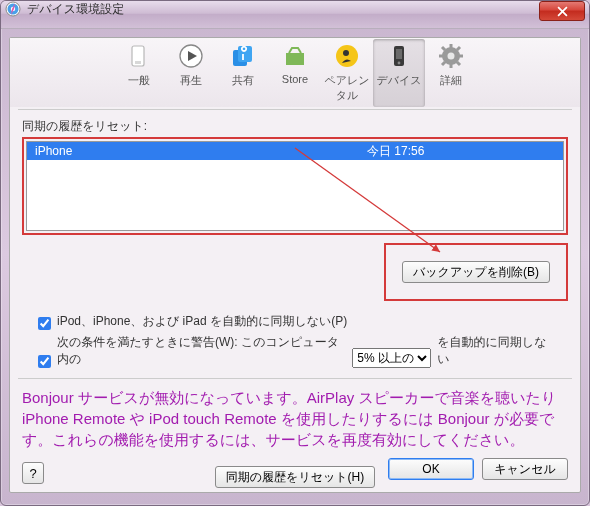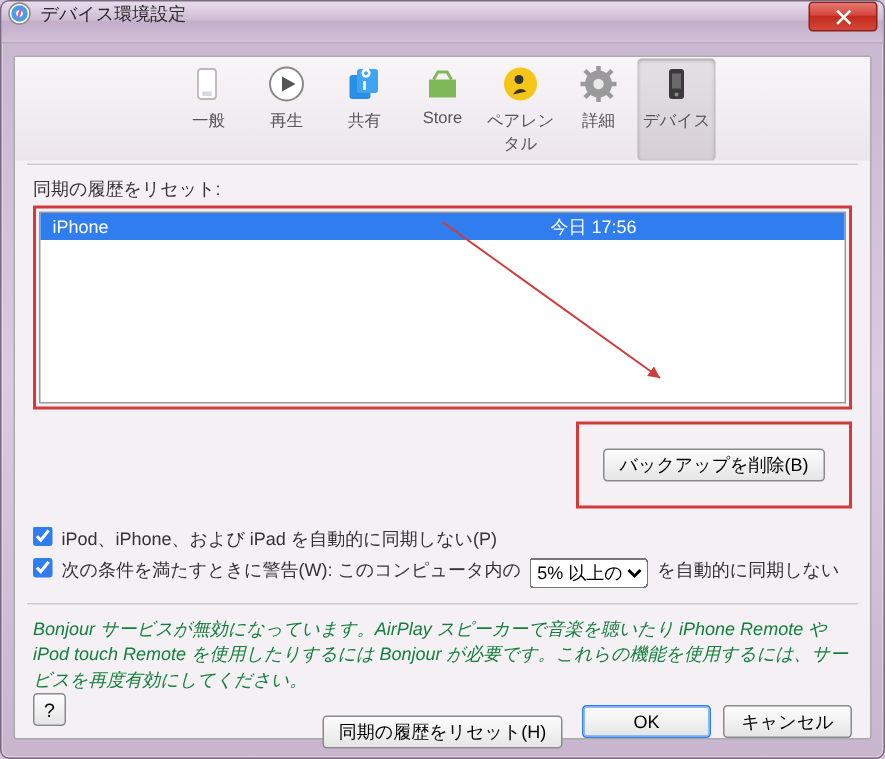--- a/index.html
+++ b/index.html
@@ -79,21 +79,21 @@
   padding: 0 12px;
 }
 .label { font-size: 12px; color: #333; margin-bottom: 2px; }
 .listbox-outer {
   border: 2px solid #d43a3a;
   padding: 2px;
 }
 .listbox {
   border: 1px solid #999;
   background: #fff;
-  height: 128px;
+  height: 90px;
   position: relative;
 }
 .listrow {
   display: flex;
   background: #2f7def;
   color: #fff;
   height: 18px;
   align-items: center;
   font-size: 12px;
 }
@@ -106,31 +106,31 @@
   padding: 2px 10px;
   font-size: 12px;
   cursor: pointer;
   height: 22px;
   display:inline-flex;align-items:center;justify-content:center;
 }
 .btn.primary { border: 1px solid #2f7def; box-shadow: 0 0 0 1px #8dbaf5 inset; }
 .btn.disabled { color: #999; border-color: #bbb; background: #f1f1f1; }
 .delete-row { text-align: right; margin: 8px 12px 12px 12px; position: relative; }
 .delete-btn-wrap { display:inline-block; border: 2px solid #d43a3a; padding: 16px; }
-.checkrow { display: flex; align-items: flex-start; gap: 6px; margin: 4px 0; font-size: 12px; color: #333;}
+.checkrow { display: flex; align-items: flex-end; gap: 6px; margin: 4px 16px; font-size: 12px; color: #333;}
 .checkrow input[type=checkbox] { accent-color: #2f7def; }
 select {
   font-size: 12px;
   height: 20px;
 }
 .disabled-text { color: #999; }
-.body-text { font-size: 12px; color: #15803d; line-height: 1.4; margin: 8px 12px; font-style: italic; }
+.body-text { font-size: 15px; color: #a21caf; line-height: 1.4; margin: 8px 12px; }
 .footer {
   position: absolute;
-  bottom: 0; right: 12px; left: 12px;
+  bottom: 12px; right: 12px; left: 12px;
   display: flex;
   justify-content: flex-end;
   gap: 8px;
 }
 .center-btn { text-align: center; margin-top: 16px; }
 .arrow {
   position: absolute;
   pointer-events: none;
 }
 .remote-row {
@@ -211,49 +211,49 @@
       <div class="tool">
         <div class="tool-icon">
           <svg width="26" height="26" viewBox="0 0 26 26">
               <circle cx="13" cy="13" r="11" fill="#f5c518"></circle>
               <circle cx="12" cy="10" r="3" fill="#333"></circle>
               <path d="M8 20 q4 -6 9 -2" fill="#333"></path>
             </svg>
         </div>
         <div class="tool-label">ペアレンタル</div>
       </div>
+      <div class="tool active">
+        <div class="tool-icon">
+          <svg width="26" height="26" viewBox="0 0 26 26">
+              <rect x="8" y="3" width="10" height="20" rx="2" fill="#3a3a3a"></rect>
+              <rect x="10" y="6" width="6" height="10" fill="#6a6a6a"></rect>
+              <circle cx="13" cy="20" r="1.4" fill="#888"></circle>
+            </svg>
+        </div>
+        <div class="tool-label">デバイス</div>
+      </div>
       <div class="tool">
         <div class="tool-icon">
           <svg width="26" height="26" viewBox="0 0 26 26">
               <circle cx="13" cy="13" r="9" fill="#9a9a9a"></circle>
               <circle cx="13" cy="13" r="3.5" fill="#e8e8e8"></circle>
               <g stroke="#9a9a9a" stroke-width="3">
                 <line x1="13" y1="1" x2="13" y2="5"></line>
                 <line x1="13" y1="21" x2="13" y2="25"></line>
                 <line x1="1" y1="13" x2="5" y2="13"></line>
                 <line x1="21" y1="13" x2="25" y2="13"></line>
                 <line x1="4" y1="4" x2="7" y2="7"></line>
                 <line x1="19" y1="19" x2="22" y2="22"></line>
                 <line x1="22" y1="4" x2="19" y2="7"></line>
                 <line x1="7" y1="19" x2="4" y2="22"></line>
               </g>
             </svg>
         </div>
         <div class="tool-label">詳細</div>
       </div>
-      <div class="tool active">
-        <div class="tool-icon">
-          <svg width="26" height="26" viewBox="0 0 26 26">
-              <rect x="8" y="3" width="10" height="20" rx="2" fill="#3a3a3a"></rect>
-              <rect x="10" y="6" width="6" height="10" fill="#6a6a6a"></rect>
-              <circle cx="13" cy="20" r="1.4" fill="#888"></circle>
-            </svg>
-        </div>
-        <div class="tool-label">デバイス</div>
-      </div>
     </div>
     <hr class="sep">
 
     <div class="section">
       <div class="label">同期の履歴をリセット:</div>
       <div class="listbox-outer">
         <div class="listbox">
           <div class="listrow">
             <div class="c1">iPhone</div>
             <div class="c2">今日 17:56</div>

